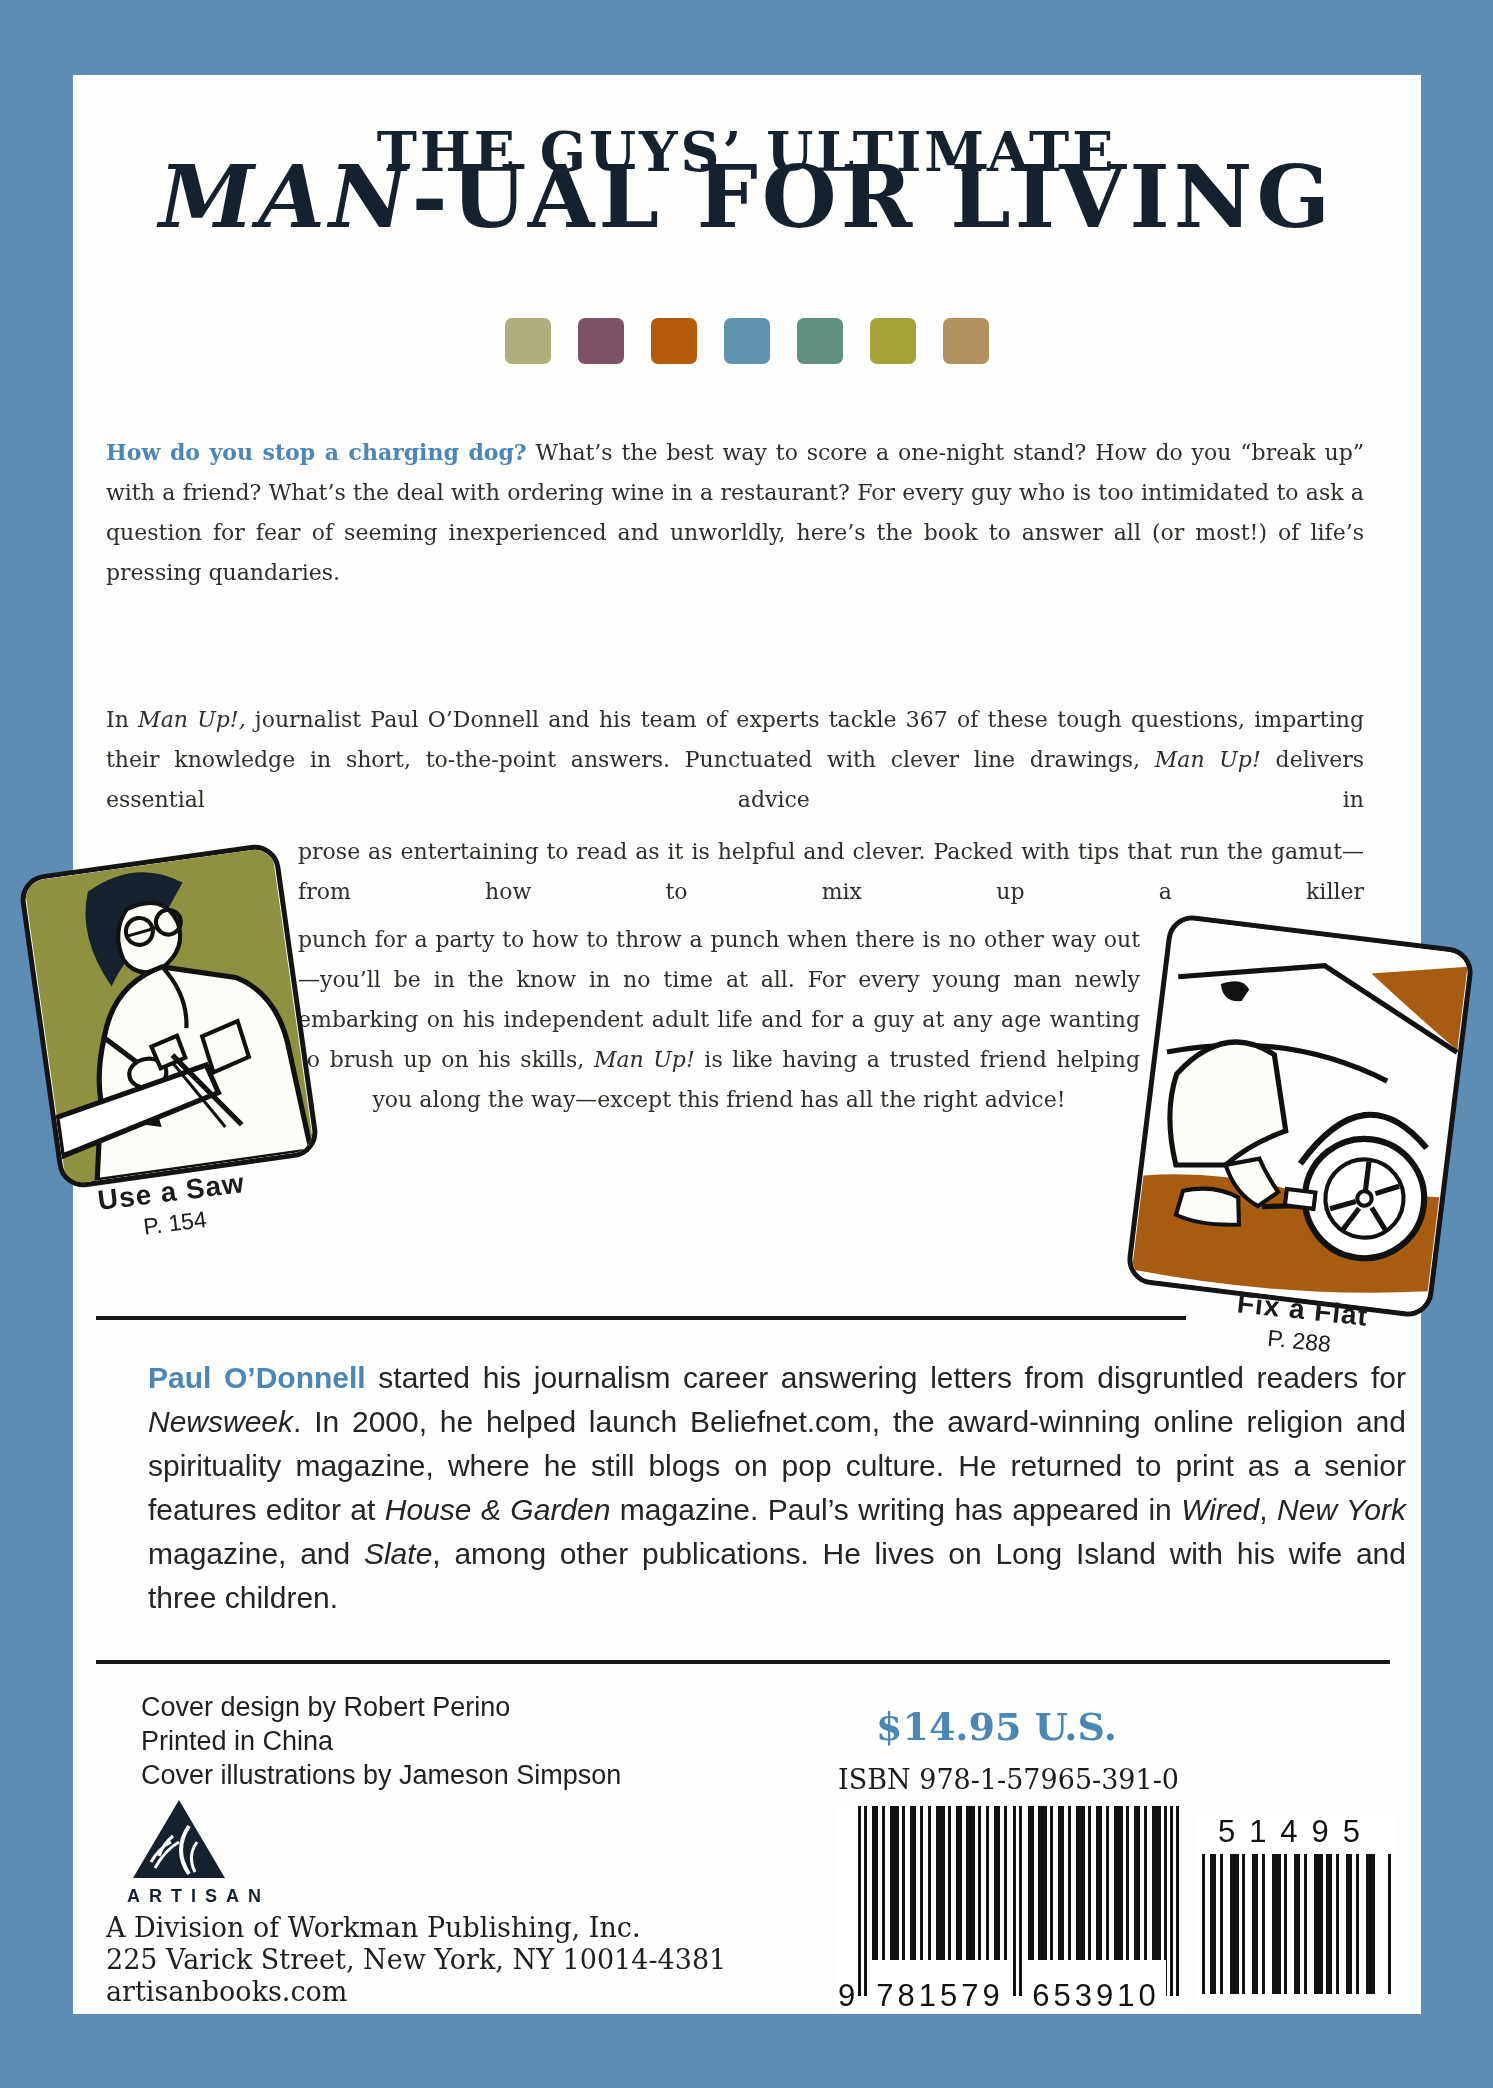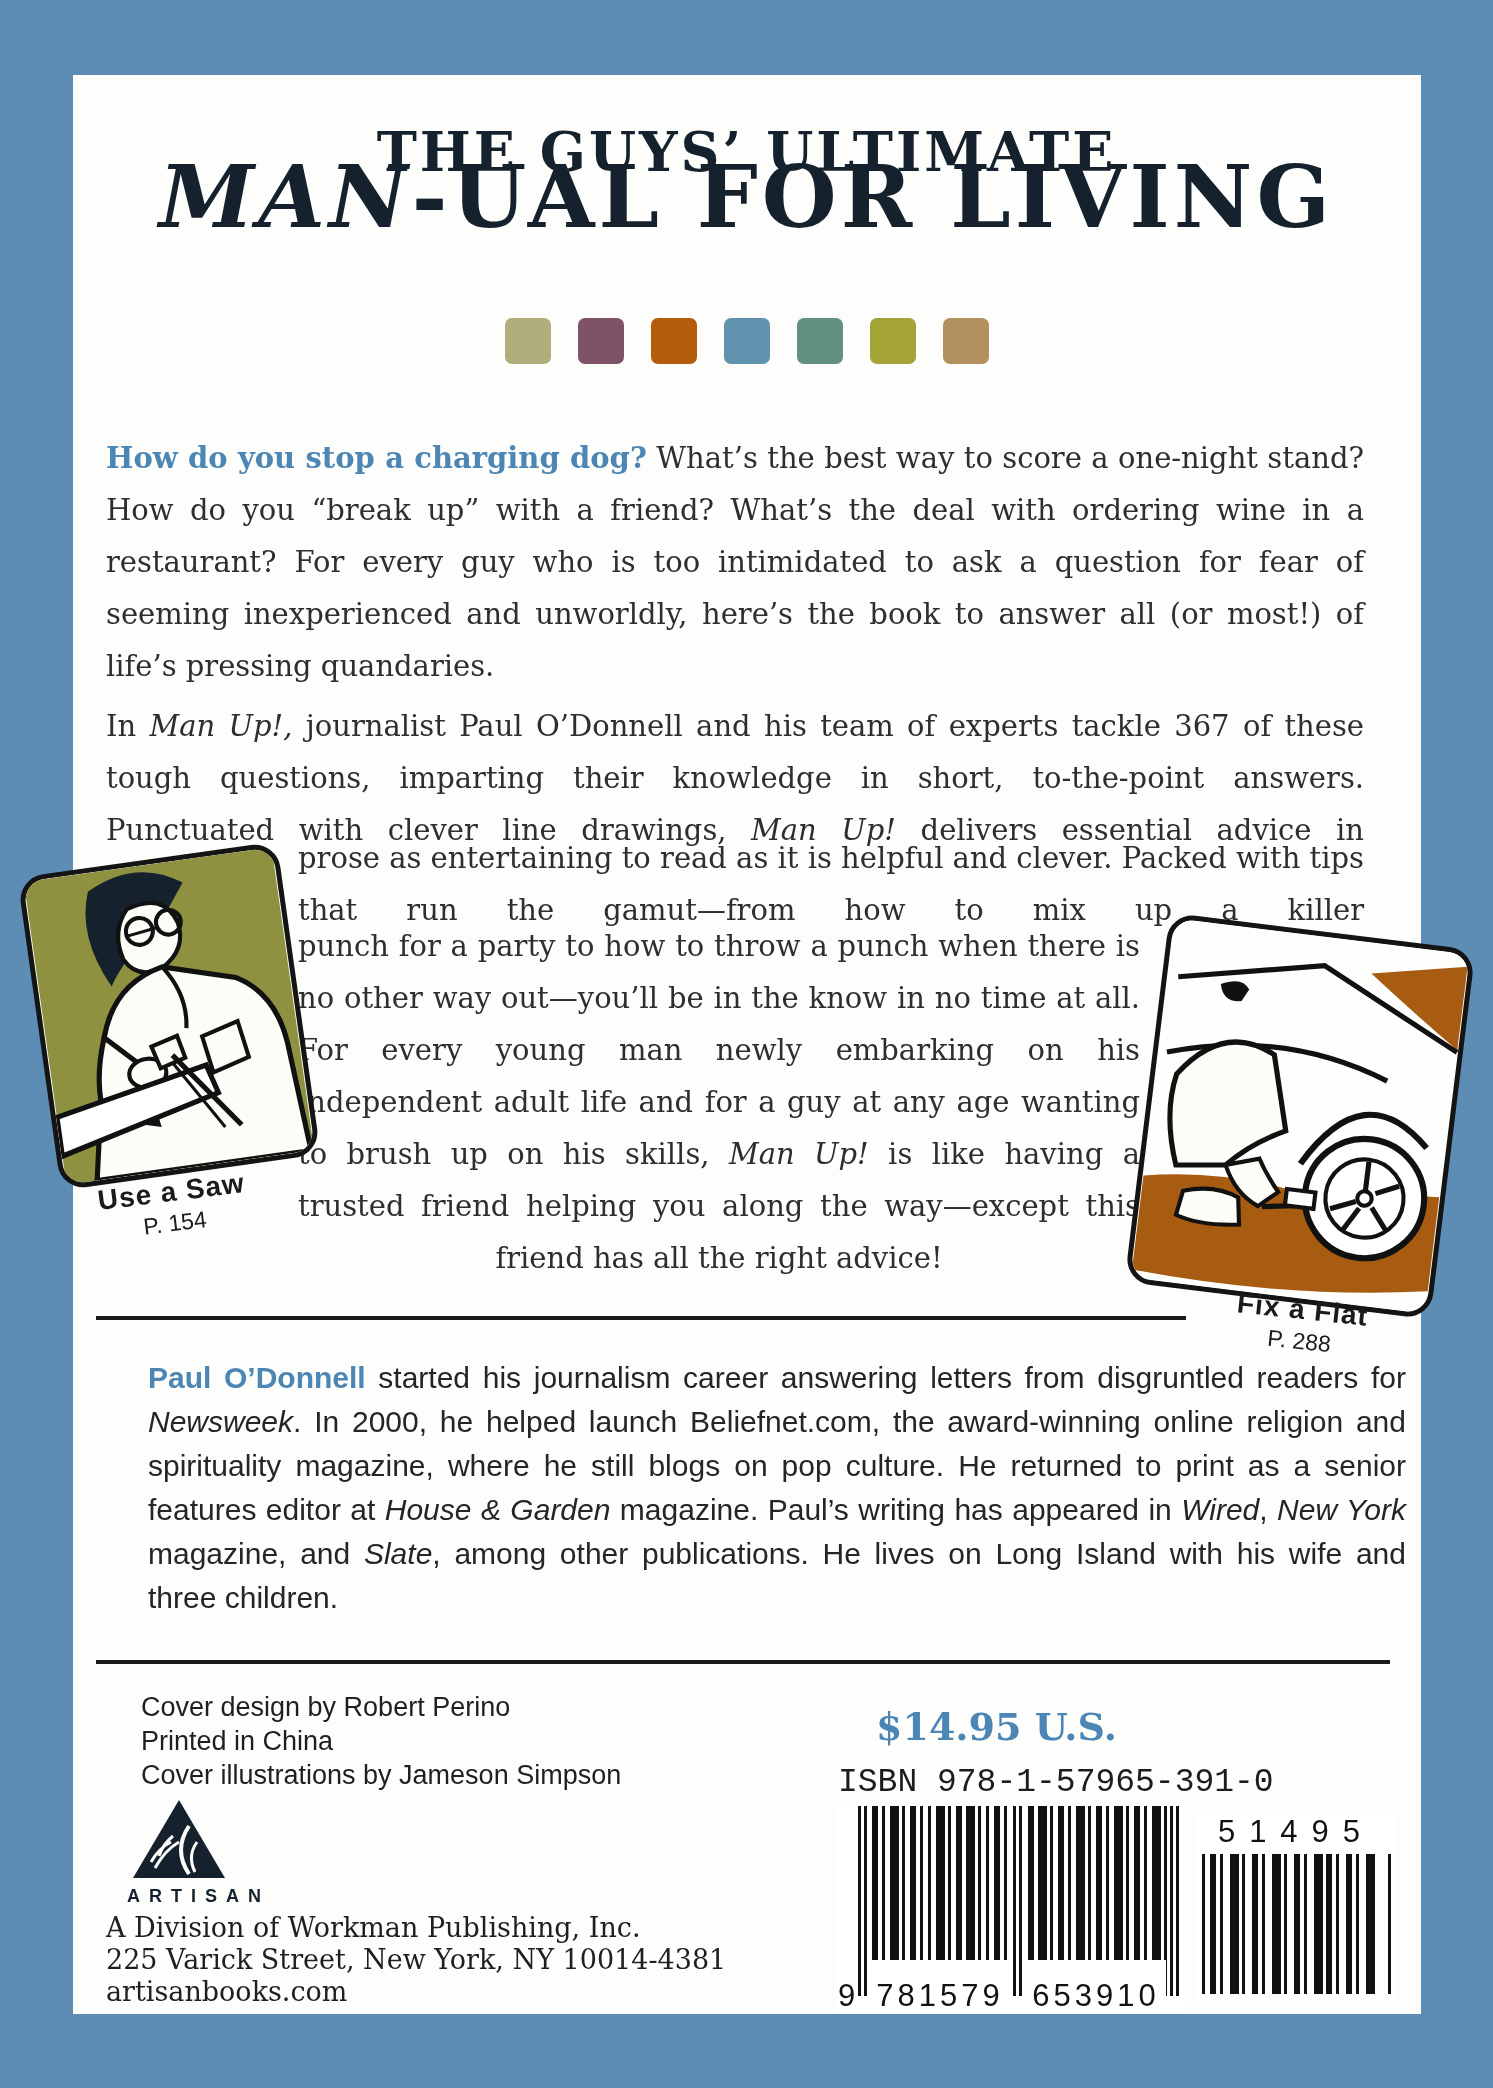--- a/index.html
+++ b/index.html
@@ -13,21 +13,21 @@
           font-size:54px;letter-spacing:3px;margin-top:18px;}
   .title2{left:0;right:0;top:152px;text-align:center;font-weight:bold;color:#15222e;
           font-size:86px;letter-spacing:4px;line-height:1.05;}
   .title2 .it{font-style:italic;}
 
   
   .swatch-row{left:0;right:0;top:318px;display:flex;justify-content:center;gap:27px;}
   .swatch{width:46px;height:46px;border-radius:7px;}
 
   
-  .body-par{font-size:29px;line-height:52px;text-align:justify;color:#2f2e2c;}
+  .body-par{font-size:22px;line-height:40px;text-align:justify;color:#2f2e2c;}
   .p1{left:106px;width:1258px;top:432px;}
   .p2a{left:106px;width:1258px;top:700px;text-align-last:justify;}
   .p2b{left:298px;width:1066px;top:832px;text-align-last:justify;}
   .p2c{left:298px;width:842px;top:920px;text-align-last:center;}
   .seg-lead{color:#4c86b4;font-weight:bold;}
   .seg-i{font-style:italic;}
 
   
   .card{position:absolute;border:5px solid #141414;border-radius:26px;overflow:hidden;background:#fefefc;}
   .saw-card{left:38px;top:858px;width:252px;height:306px;transform:rotate(-8deg);}
@@ -49,21 +49,21 @@
        font-size:30px;line-height:44px;text-align:justify;color:#252525;margin-left:42px;}
 
   
   .credits{left:106px;top:1690px;font-family:"Liberation Sans",sans-serif;font-size:27px;
            line-height:34px;color:#1f1f1f;margin-left:35px;}
   .artisan{left:118px;top:1798px;width:122px;text-align:center;}
   .artisan-word{font-family:"Liberation Sans",sans-serif;font-weight:bold;font-size:18px;
                 letter-spacing:9px;color:#15222e;margin-top:2px;text-indent:9px;}
   .address{left:106px;top:1912px;font-size:27px;line-height:32px;color:#1f1f1f;}
   .price{left:876px;top:1704px;font-size:38px;font-weight:bold;color:#4c86b4;text-align:right;}
-  .isbn{left:838px;top:1764px;font-size:33px;color:#1c1c1c;font-family:Liberation Mono, monospace;}
+  .isbn{left:838px;top:1764px;font-size:27px;color:#1c1c1c;}
   .barcode{left:836px;top:1806px;}
   .supp{left:1196px;top:1816px;}
   .bc-digit{font-family:"Liberation Sans",sans-serif;font-size:31px;fill:#111;}
 </style>
 </head>
 <body>
 
 <div class="page">
   <div class="panel"></div>
 

